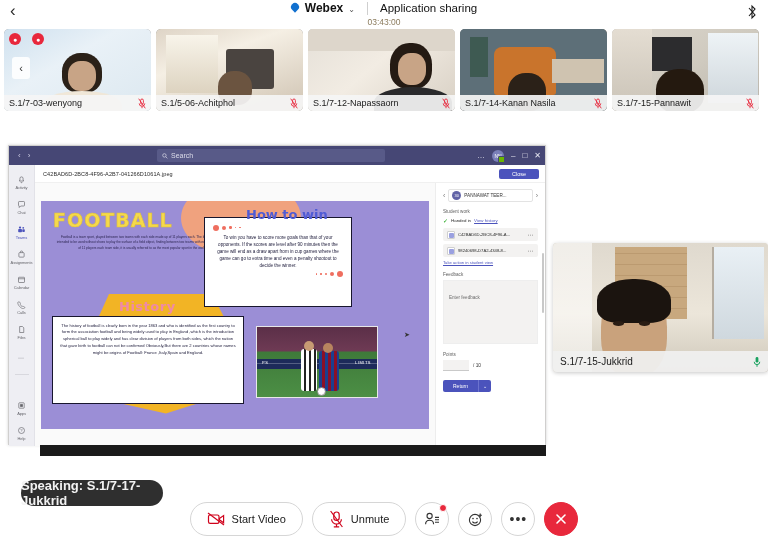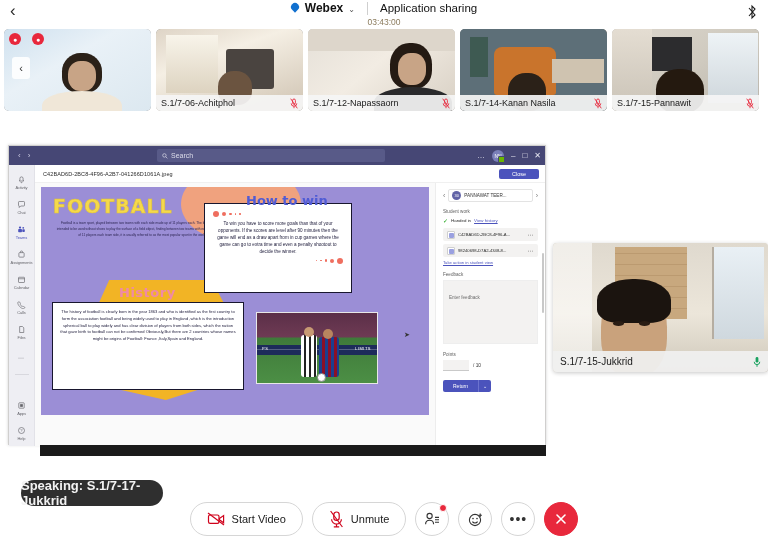--- a/index.html
+++ b/index.html
@@ -151,21 +151,21 @@
     border-bottom: 1px solid #f0f0f0;
   }
   .doc-name { font-size: 5.5px; color: #2a2a2a; letter-spacing: .1px; }
   .btn-close-doc {
     background: #4b53bc; color: #fff; font-size: 5.5px;
     padding: 2px 13px; border-radius: 2px;
   }
   .doc-split { display: flex; height: 263px; }
   .slide-pane {
     flex: 1; background: #fafafa; padding: 4px 6px 4px 6px;
-    display: flex; align-items: flex-start; justify-content: center;
+    display: flex; align-items: center; justify-content: center;
     position: relative;
   }
   .slide {
     width: 100%; height: 228px; background: #9b8ed6;
     position: relative; overflow: hidden;
   }
   
   .sl-blob1 {
     position: absolute; left: 140px; top: -22px; width: 120px; height: 78px;
     background: #f0a27e; border-radius: 50%;
@@ -399,30 +399,38 @@
 
     <div class="tile">
       <div class="vid v1">
         <div class="head" style="left:58px;top:24px;width:40px;height:40px;"></div>
         <div class="face" style="left:64px;top:32px;width:28px;height:30px;"></div>
         <div class="shoulders" style="left:38px;top:62px;width:80px;height:28px;background:#f0e7d8;"></div>
       </div>
       <div class="badge-rec">●</div>
       <div class="badge-rec2">●</div>
       <div class="strip-prev">‹</div>
+      <div class="tile-label">
+        <span class="nm">S.1/7-03-wenyong</span>
+        <svg class="mute-ic" viewBox="0 0 8 11">
+          <rect x="2.6" y="1" width="2.8" height="5.2" rx="1.4" fill="none" stroke="#e8283c" stroke-width=".9"></rect>
+          <path d="M1.2 5.4a2.8 2.8 0 0 0 5.6 0 M4 8.2v2" fill="none" stroke="#e8283c" stroke-width=".9"></path>
+          <path d="M.7 .7 L7.3 10.3" stroke="#e8283c" stroke-width=".9"></path>
+        </svg>
+      </div>
     </div>
 
     <div class="tile">
       <div class="vid v2">
         <div style="position:absolute;left:10px;top:6px;width:52px;height:58px;background:linear-gradient(180deg,#f8f4ea,#ddd3c0);"></div>
         <div style="position:absolute;left:70px;top:20px;width:48px;height:40px;background:#4a4440;border-radius:3px;"></div>
         <div class="head" style="left:62px;top:42px;width:34px;height:34px;background:#6b5440;"></div>
       </div>
       <div class="tile-label">
-        <span class="nm">S.1/7-06-Achitphol</span>
+        <span class="nm">S.1/5-06-Achitphol</span>
         <svg class="mute-ic" viewBox="0 0 8 11">
           <rect x="2.6" y="1" width="2.8" height="5.2" rx="1.4" fill="none" stroke="#e8283c" stroke-width=".9"></rect>
           <path d="M1.2 5.4a2.8 2.8 0 0 0 5.6 0 M4 8.2v2" fill="none" stroke="#e8283c" stroke-width=".9"></path>
           <path d="M.7 .7 L7.3 10.3" stroke="#e8283c" stroke-width=".9"></path>
         </svg>
       </div>
     </div>
 
     <div class="tile">
       <div class="vid v3">

